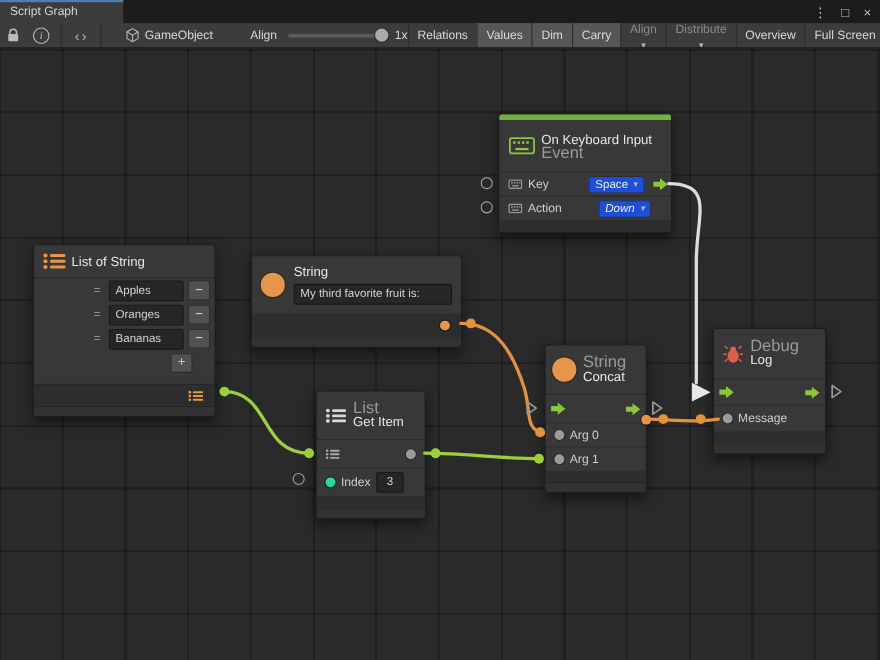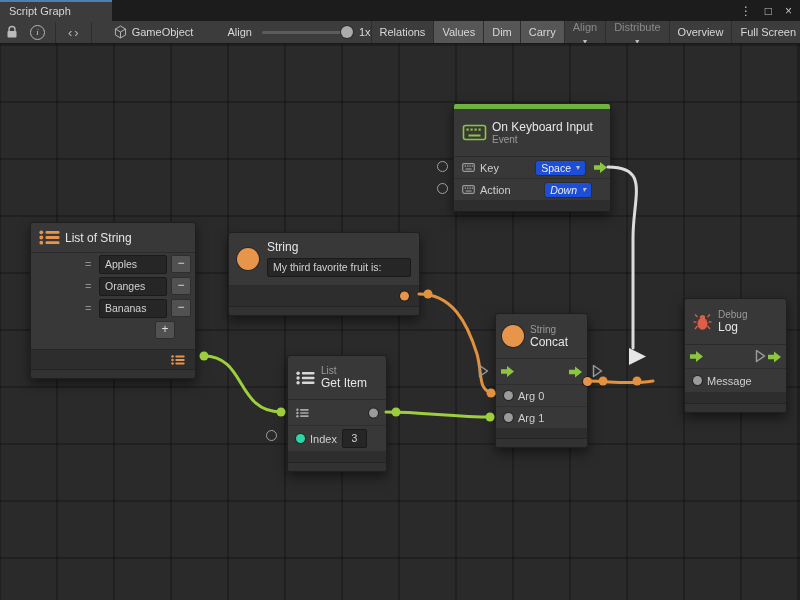--- a/index.html
+++ b/index.html
@@ -42,21 +42,21 @@
       repeating-linear-gradient(90deg, rgba(0,0,0,.24) 0px, rgba(0,0,0,.24) 2px, transparent 2px, transparent 57px),
       repeating-linear-gradient(180deg, rgba(0,0,0,.24) 0px, rgba(0,0,0,.24) 2px, transparent 2px, transparent 57px);
     background-position:-1px 0, 0 0;z-index:0;}
 
   
   .node{position:absolute;z-index:2;background:#383838;border:1px solid #1f1f1f;border-radius:3px;
        box-shadow:0 5px 12px rgba(0,0,0,.5);color:#cfcfcf;font-size:11px;box-sizing:border-box;}
   .naccent{height:5px;background:#6db33f;border-radius:2px 2px 0 0;}
   .nhead{display:flex;align-items:center;padding:0 8px;border-bottom:1px solid #2b2b2b;box-sizing:border-box;}
   .ntitle{font-size:12px;color:#e6e6e6;line-height:14px;}
-  .nsub,.ncat{font-size:10px;color:#9a9a9a;line-height:11px;}
+  .nsub,.ncat{font-size:15px;color:#9a9a9a;line-height:11px;}
   .nrow{position:relative;display:flex;align-items:center;padding:0 8px;border-bottom:1px solid #2e2e2e;box-sizing:border-box;}
   .nfoot{position:relative;background:#2d2d2d;border-top:0;box-sizing:border-box;}
   .nstrip{height:8px;background:#323232;border-top:1px solid #242424;border-radius:0 0 3px 3px;}
   .ml6{margin-left:6px;}
   .mr5{margin-right:5px;flex:none;}
 
   .dd{display:inline-flex;align-items:center;gap:5px;background:#1d4ed8;border-radius:3px;
       padding:2px 6px;font-size:10.5px;color:#ededed;box-shadow:inset 0 0 0 1px #2d2d2d;}
   .field{background:#262626;border:1px solid #1a1a1a;border-radius:2px;color:#d2d2d2;
       font-size:10.5px;padding:2px 5px;line-height:13px;overflow:hidden;white-space:nowrap;}
@@ -277,21 +277,21 @@
     </div>
     <div class="nrow" style="height:22px;">
       <span class="dot gray mr5"></span>
       <span>Arg 1</span>
     </div>
     <div class="nfoot" style="height:9px;"></div>
     <div class="nstrip"></div>
     <span class="dot orange" style="position:absolute;right:-5px;top:63px;"></span>
   </div>
 
-  <div class="node" style="left:684px;top:298px;width:103px;">
+  <div class="node" style="left:648px;top:298px;width:103px;">
     <div class="nhead" style="height:46px;">
       <svg width="19" height="18" viewBox="0 0 19 18">
         <g stroke="#dd5f49" stroke-width="1.3">
           <line x1="4.5" y1="4" x2="2" y2="1.5"></line>
             <line x1="14.5" y1="4" x2="17" y2="1.5"></line>
           <line x1="3.5" y1="9" x2="0.5" y2="9"></line>
             <line x1="15.5" y1="9" x2="18.5" y2="9"></line>
           <line x1="4.5" y1="13" x2="2" y2="16"></line>
             <line x1="14.5" y1="13" x2="17" y2="16"></line>
         </g>

